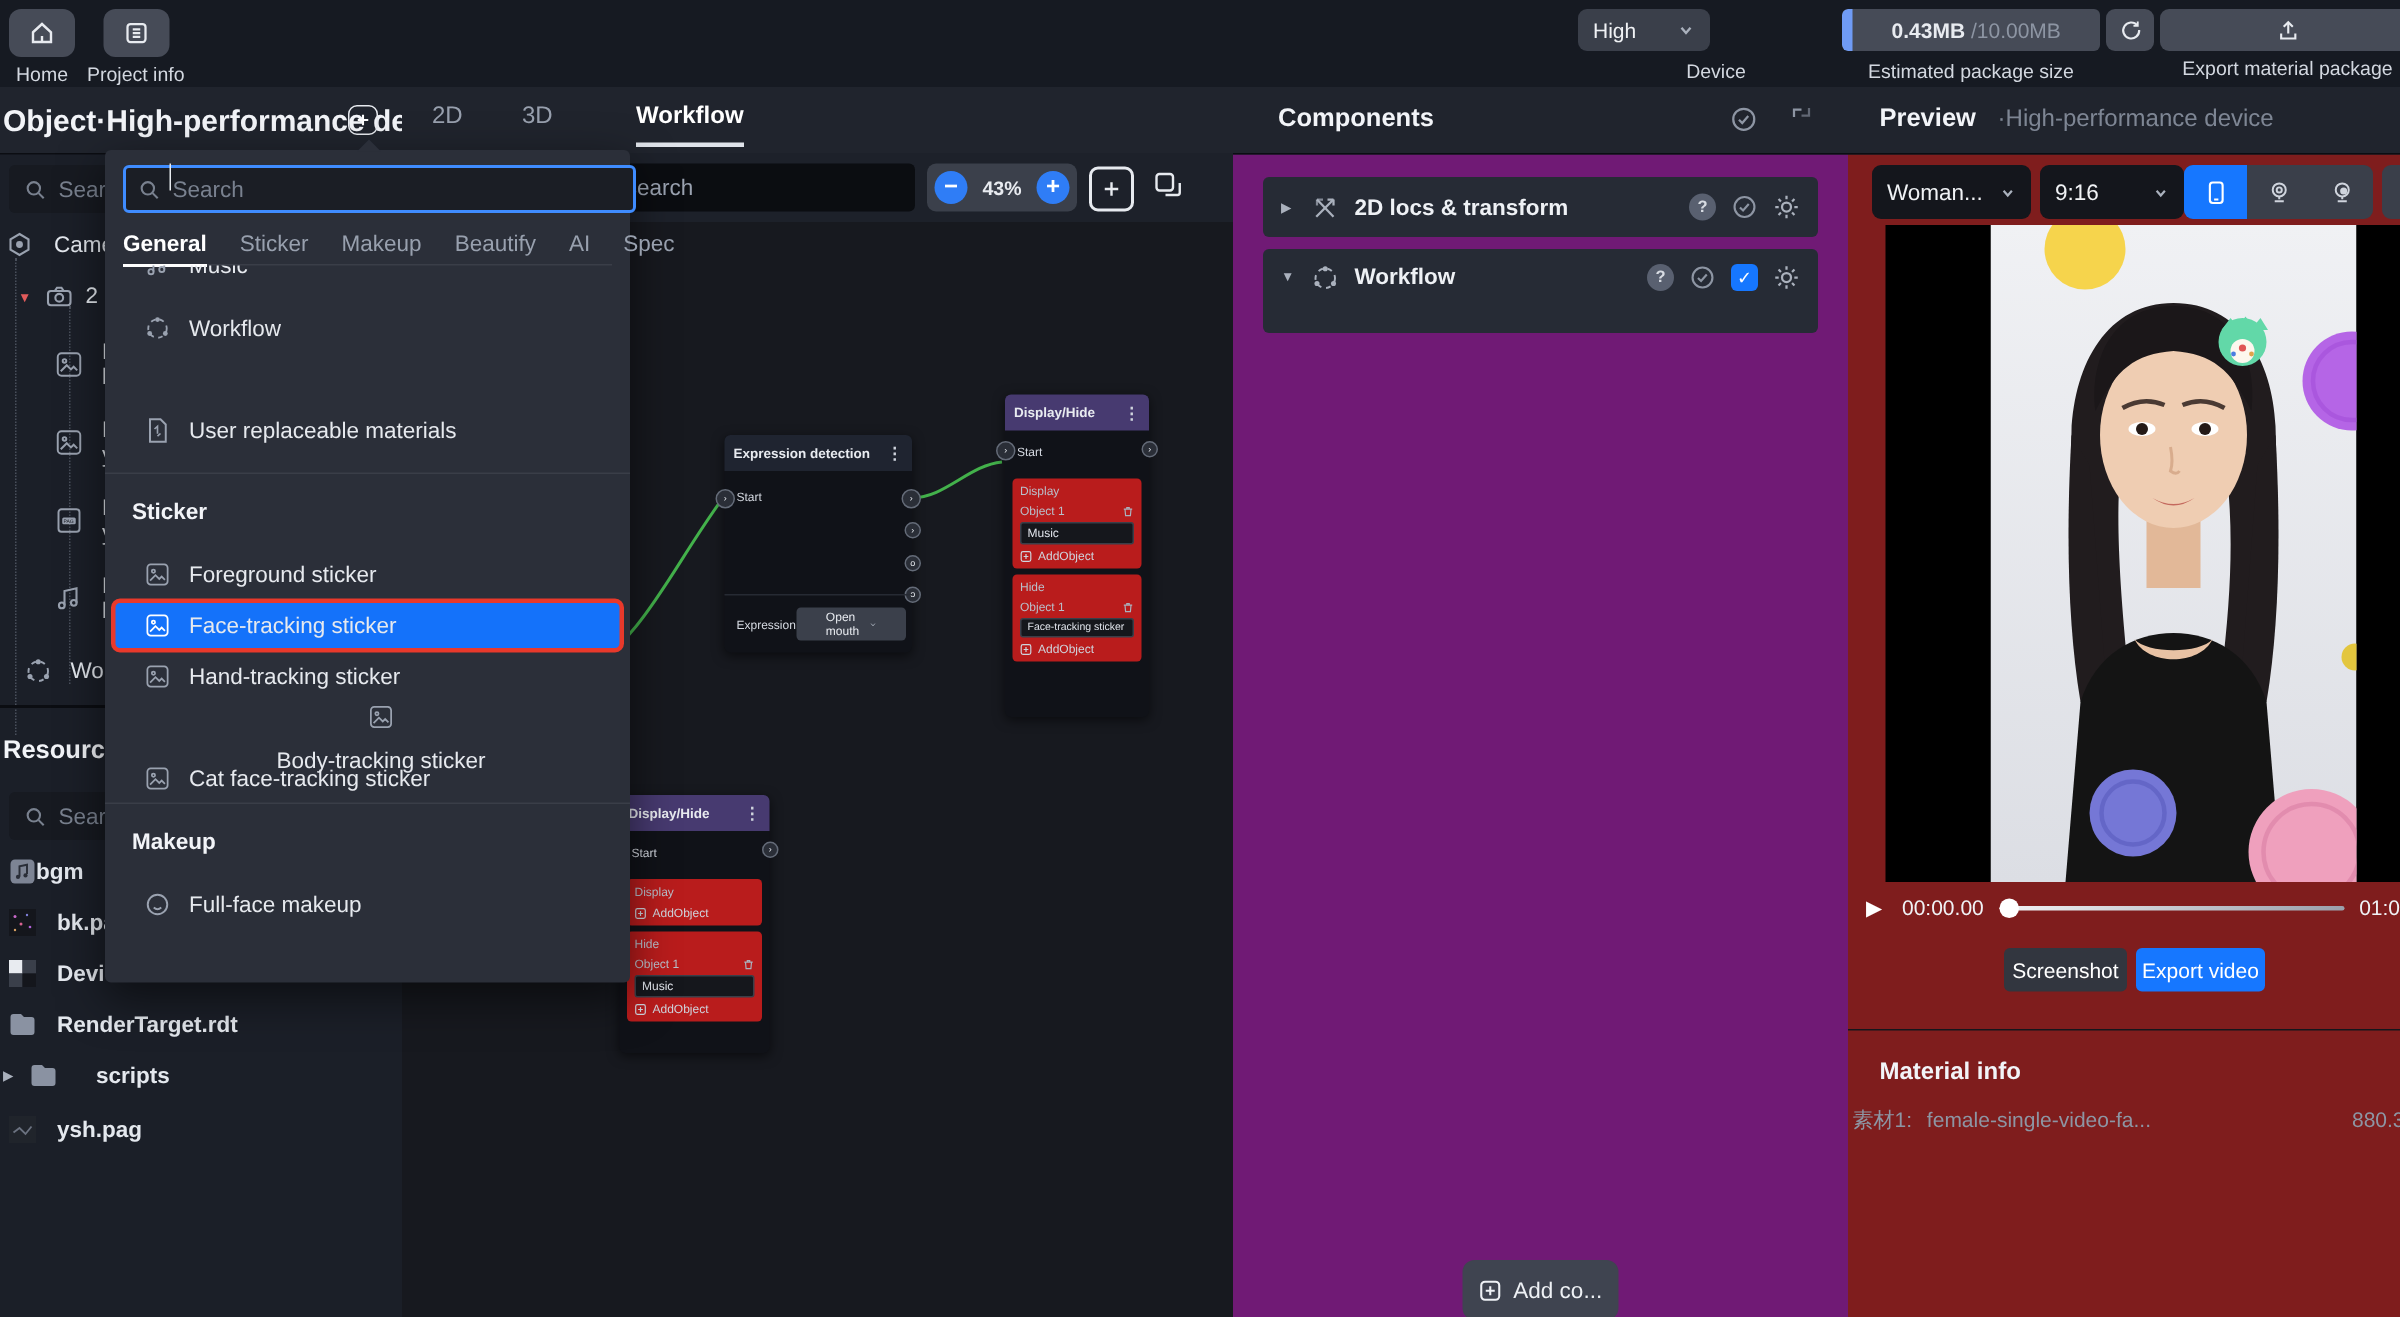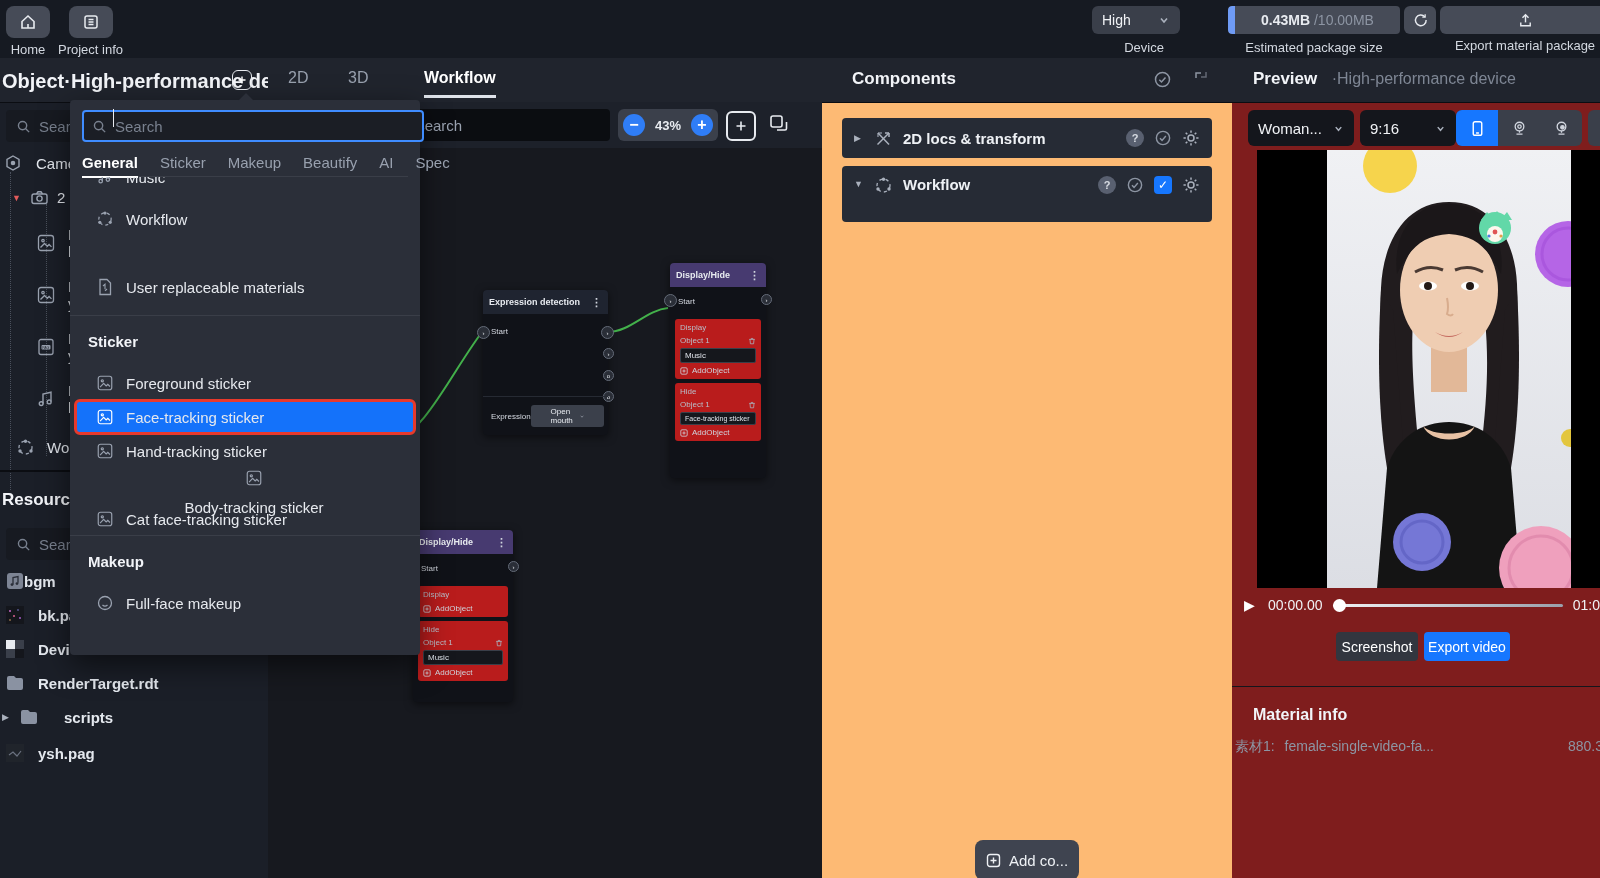--- a/index.html
+++ b/index.html
@@ -54,21 +54,21 @@
   .mtabs{position:absolute;left:12px;top:48px;right:12px;height:28px;display:flex;gap:22px;align-items:center;font-size:15px;color:#98a0ae;border-bottom:1px solid #3a3e48;}
   .mtab.active{color:#fff;font-weight:bold;border-bottom:2px solid #fff;padding-bottom:5px;margin-bottom:-7px;}
   .mlist{position:absolute;left:0;top:77px;width:350px;height:478px;overflow:hidden;}
   .mitem{position:absolute;left:8px;width:334px;height:32px;display:flex;align-items:center;gap:12px;padding:0 0 0 18px;font-size:15px;color:#e6e9ee;border-radius:6px;box-sizing:border-box;}
   .mitem .ic{color:#9aa2b0;}
   .mitem.selected{background:#1472fa;border:3px solid #e8392b;left:4px;width:342px;height:36px;padding-left:19px;}
   .mitem.selected .ic{color:#fff;}
   .msec{position:absolute;left:18px;font-size:15px;font-weight:bold;color:#f2f4f8;}
   .mdivider{position:absolute;left:0;width:350px;border-top:1px solid #3a3e48;}
   
-  .comp-panel{left:822px;top:58px;width:410px;height:820px;background:#fdba74;border-right:1px solid #0b0d12;}
+  .comp-panel{left:822px;top:58px;width:410px;height:820px;background:#701a75;border-right:1px solid #0b0d12;}
   .crow{position:absolute;left:20px;width:370px;background:#262b35;border-radius:4px;display:flex;align-items:flex-start;padding:10px 12px;box-sizing:border-box;gap:10px;}
   .crow-lbl{font-size:15px;font-weight:bold;color:#eef1f5;flex:1;}
   .qmark{width:18px;height:18px;border-radius:50%;background:#596070;color:#d8dce3;font-size:11px;font-weight:bold;display:flex;align-items:center;justify-content:center;}
   .chk{width:18px;height:18px;border-radius:4px;background:#1677ff;color:#fff;font-size:12px;display:flex;align-items:center;justify-content:center;}
   .caret9{font-size:9px;color:#aab1bd;width:10px;}
   
   .prev-panel{left:1232px;top:58px;width:368px;height:820px;background:#7f1d1d;}
   .seg{display:flex;background:#3a3f4a;border-radius:6px;overflow:hidden;height:36px;}
   .seg-cell{width:42px;display:flex;align-items:center;justify-content:center;color:#cfd4dd;}
   .seg-cell.active{background:#1677ff;color:#fff;}
@@ -101,21 +101,21 @@
         <svg width="18" height="18" viewBox="0 0 18 18" fill="none" stroke="#e8ebf0" stroke-width="1.5">
               <rect x="3" y="3" width="12" height="12" rx="2"></rect>
               <path d="M6.5 6.5h5M6.5 9h5M6.5 11.5h5"></path>
               <path d="M5.2 6.5h.01M5.2 9h.01M5.2 11.5h.01" stroke-width="1.8"></path>
             </svg>
           </span>
       </div>
       <div class="tb-lbl">Project info</div>
     </div>
 
-    <div class="abs dd-box" style="left:1092px;top:6px;width:68px;">
+    <div class="abs dd-box" style="left:1052px;top:6px;width:68px;">
       <span>High</span>
       <span class="ic">
         <svg width="12" height="12" viewBox="0 0 12 12" fill="none" stroke="#aab1bd" stroke-width="1.6">
             <path d="M3 4.5 6 8l3-3.5"></path>
           </svg>
         </span>
     </div>
     <div class="abs tb-lbl" style="left:1100px;top:36px;width:88px;">Device</div>
 
     <div class="abs pkg-box" style="left:1228px;top:6px;width:172px;">

